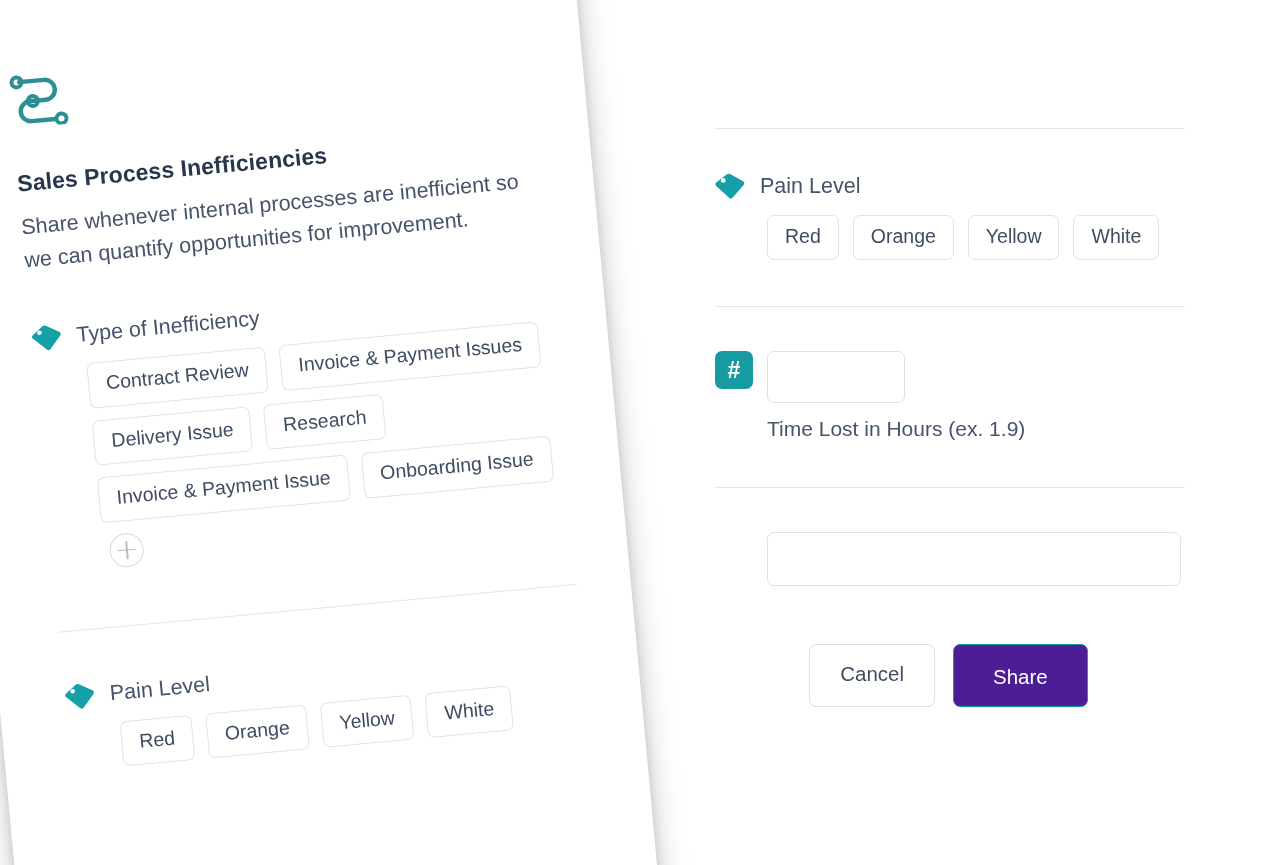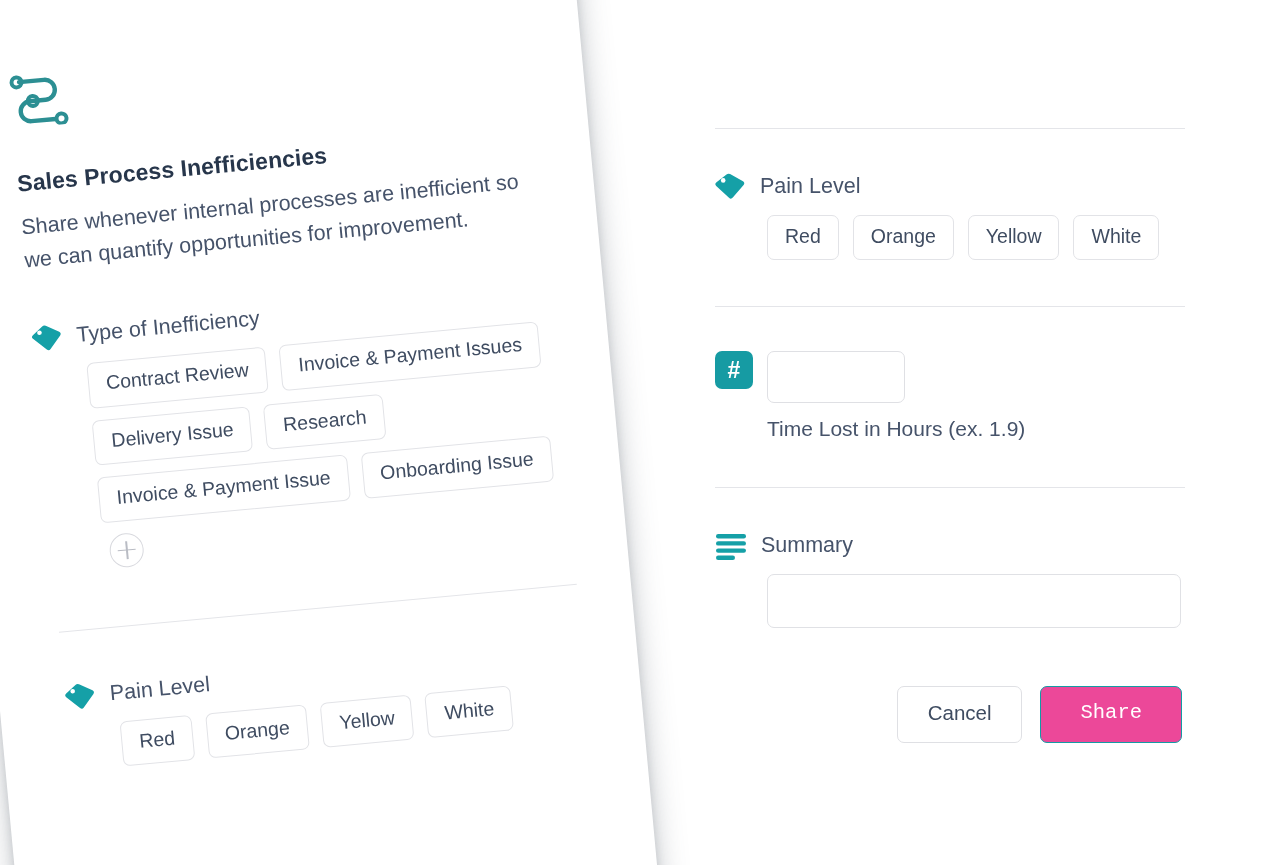--- a/index.html
+++ b/index.html
@@ -169,44 +169,43 @@
     font-size: 19px;
     color: #3f4c61;
     padding: 8px 11px;
     font-family: "Liberation Sans", sans-serif;
     outline: none;
     display: block;
   }
 
   .actions {
     display: flex;
-    justify-content: flex-end;
+    justify-content: center;
     gap: 18px;
     margin-top: 58px;
     padding-right: 3px;
   }
   .btn {
     font-size: 20.5px;
     font-family: "Liberation Sans", sans-serif;
     border-radius: 7px;
     padding: 13px 30px 15px;
     cursor: pointer;
     line-height: 1.2;
   }
   .btn-cancel {
     background: #ffffff;
     border: 1px solid #dfe0e4;
     color: #3f4c61;
   }
   .btn-share {
-    background: #ec4899;
+    background: #4c1d95;
     border: 1px solid #149ba4;
     color: #ffffff;
-    padding: 14px 39px 16px;
-    font-family: Liberation Mono, monospace;
+    padding: 20px 39px 16px;
   }
 
   .hash-glyph {
     width: 100%; height: 100%;
     background: #169ba3;
     border-radius: 7px;
     color: #ffffff;
     font-size: 23px;
     font-weight: bold;
     display: flex;
@@ -301,29 +300,20 @@
           <div class="hash-glyph">#</div>
         </div>
         <input class="input-small" style="margin-left: 0px;" type="text" value="" placeholder="">
       </div>
       <div class="input-hint">Time Lost in Hours (ex. 1.9)</div>
     </div>
 
     <div class="divider"></div>
 
     <div class="section">
-      <div class="field-head">
-        <svg class="lines-icon" viewBox="0 0 32 28">
-          <rect x="1" y="2" width="30" height="4.4" rx="2.2" fill="#15a0a7"></rect>
-          <rect x="1" y="9.2" width="30" height="4.4" rx="2.2" fill="#15a0a7"></rect>
-          <rect x="1" y="16.4" width="30" height="4.4" rx="2.2" fill="#15a0a7"></rect>
-          <rect x="1" y="23.6" width="19" height="4.4" rx="2.2" fill="#15a0a7"></rect>
-        </svg>
-        <div class="field-label">Summary</div>
-      </div>
       <textarea class="textarea-big" placeholder="" style=""></textarea>
     </div>
 
     <div class="actions">
       <button class="btn btn-cancel">Cancel</button>
       <button class="btn btn-share">Share</button>
     </div>
 
   </div>
 </div>

